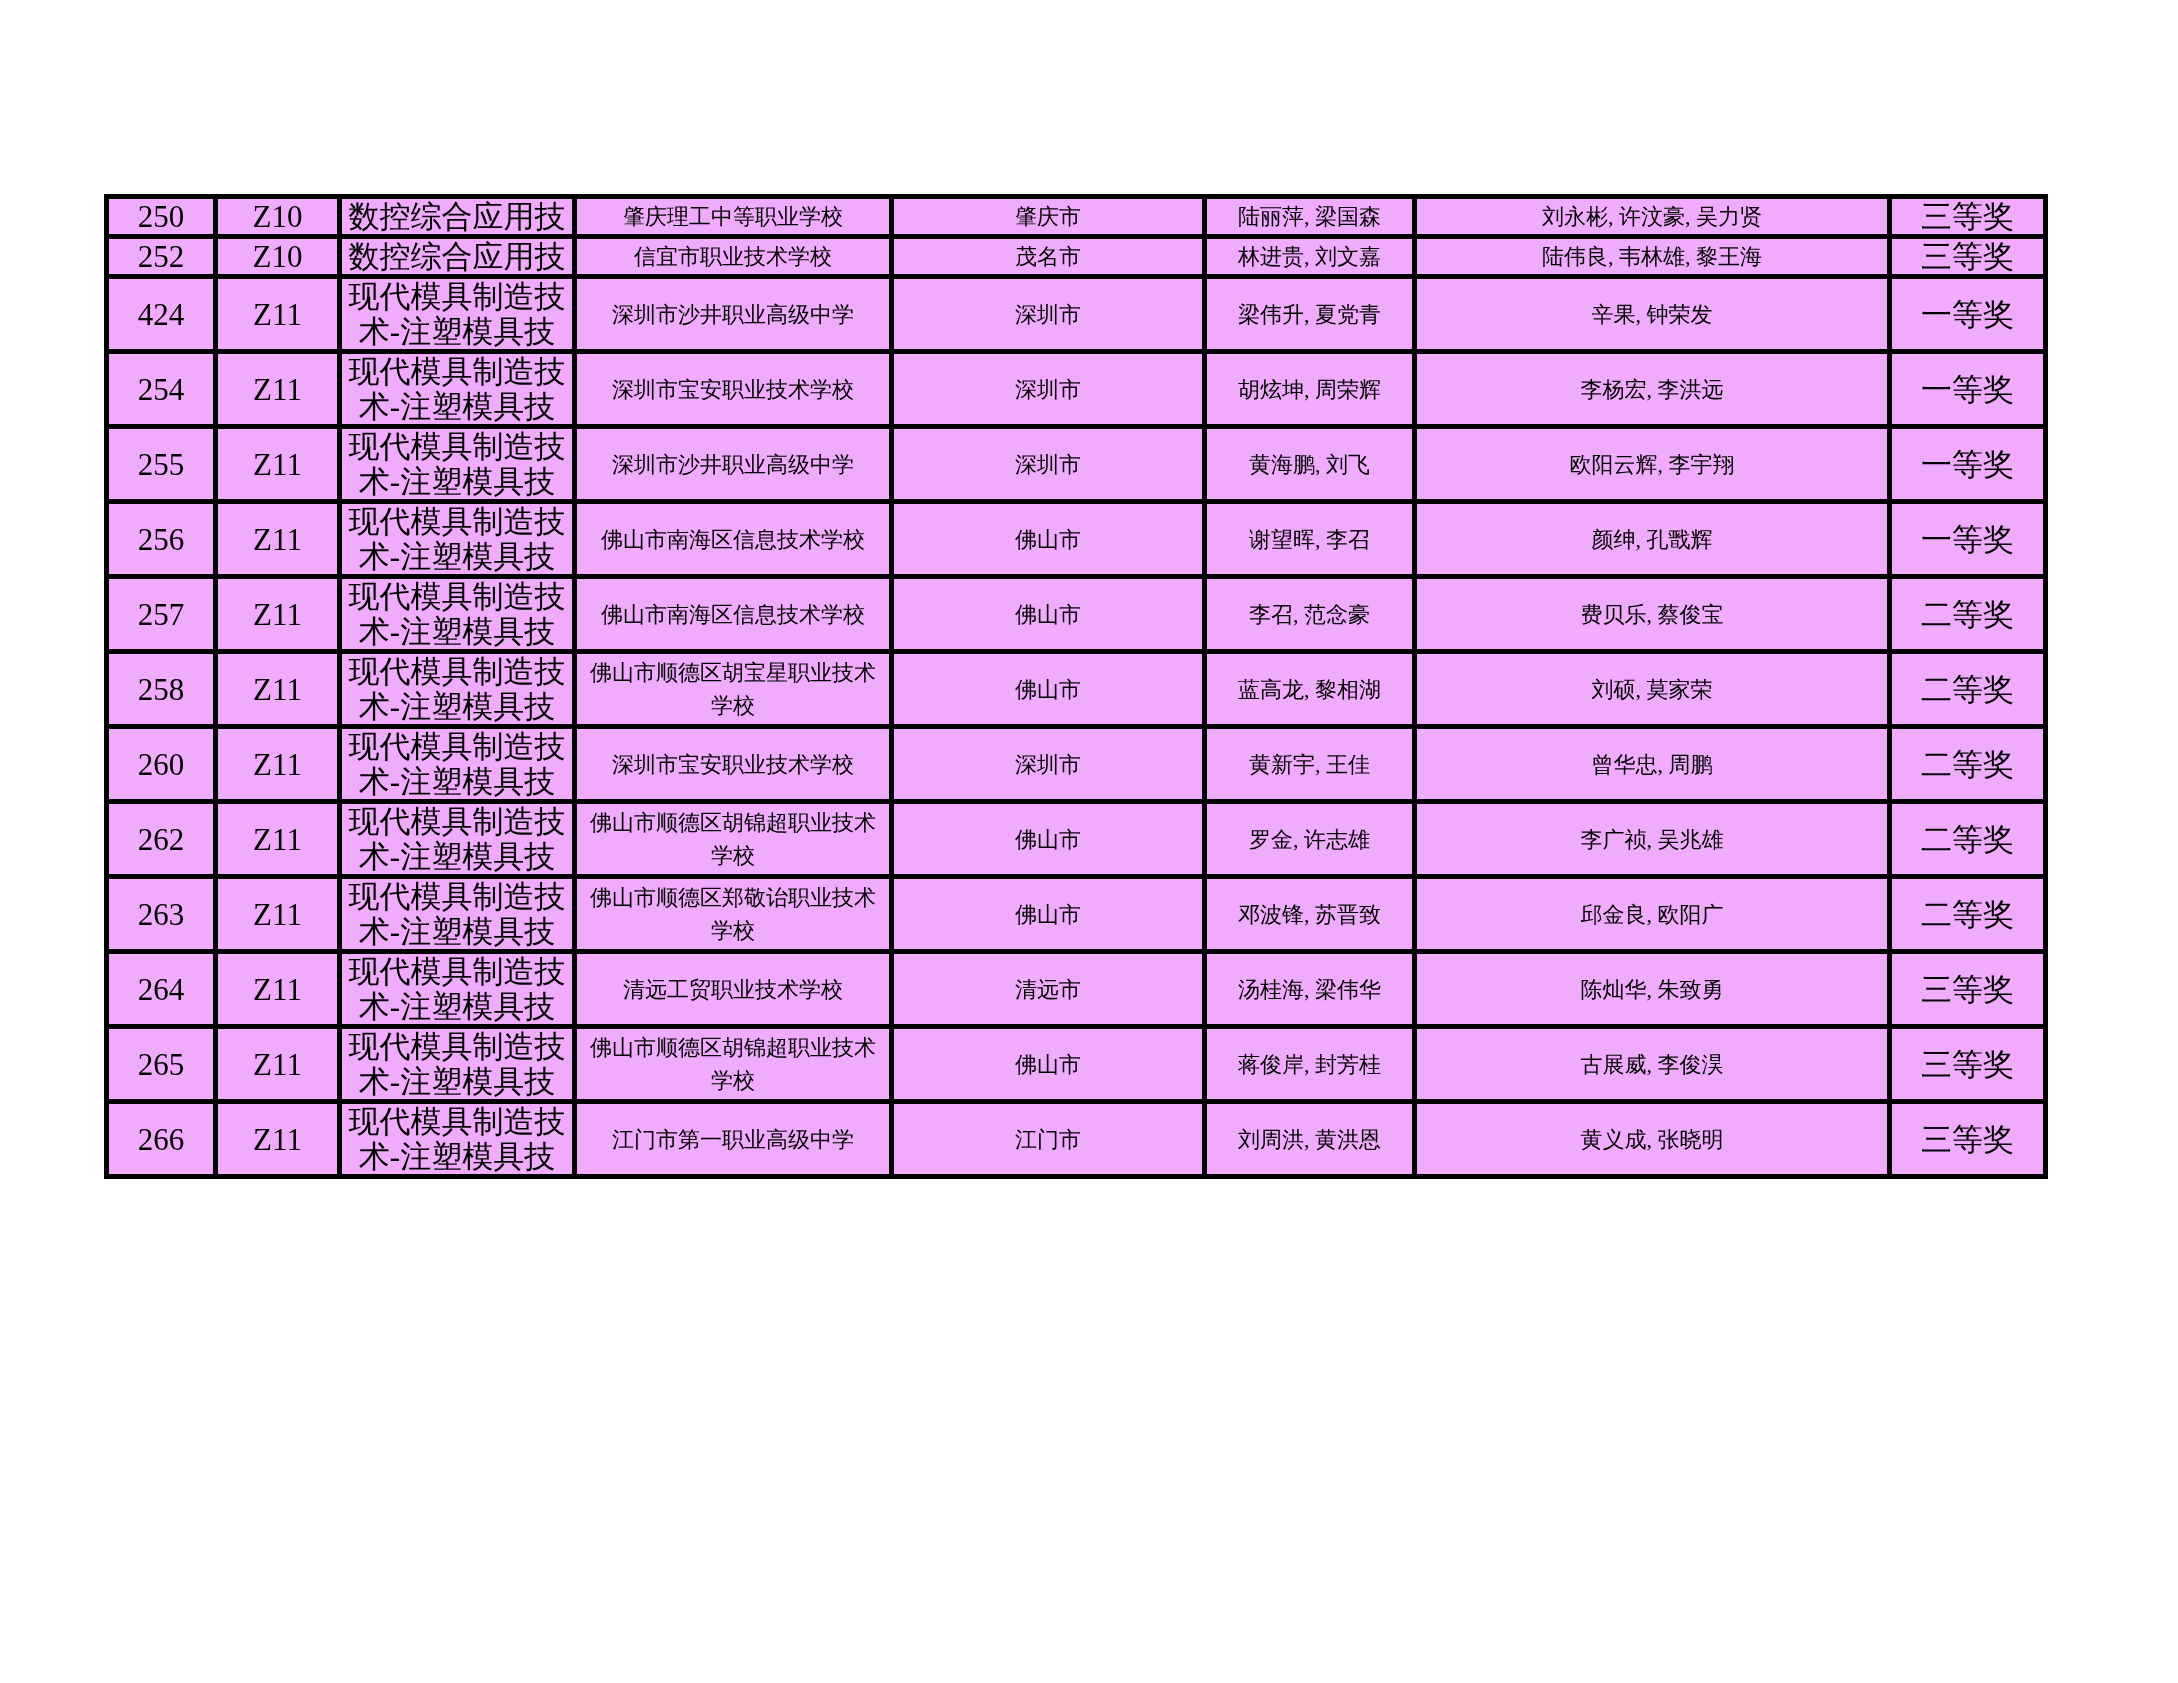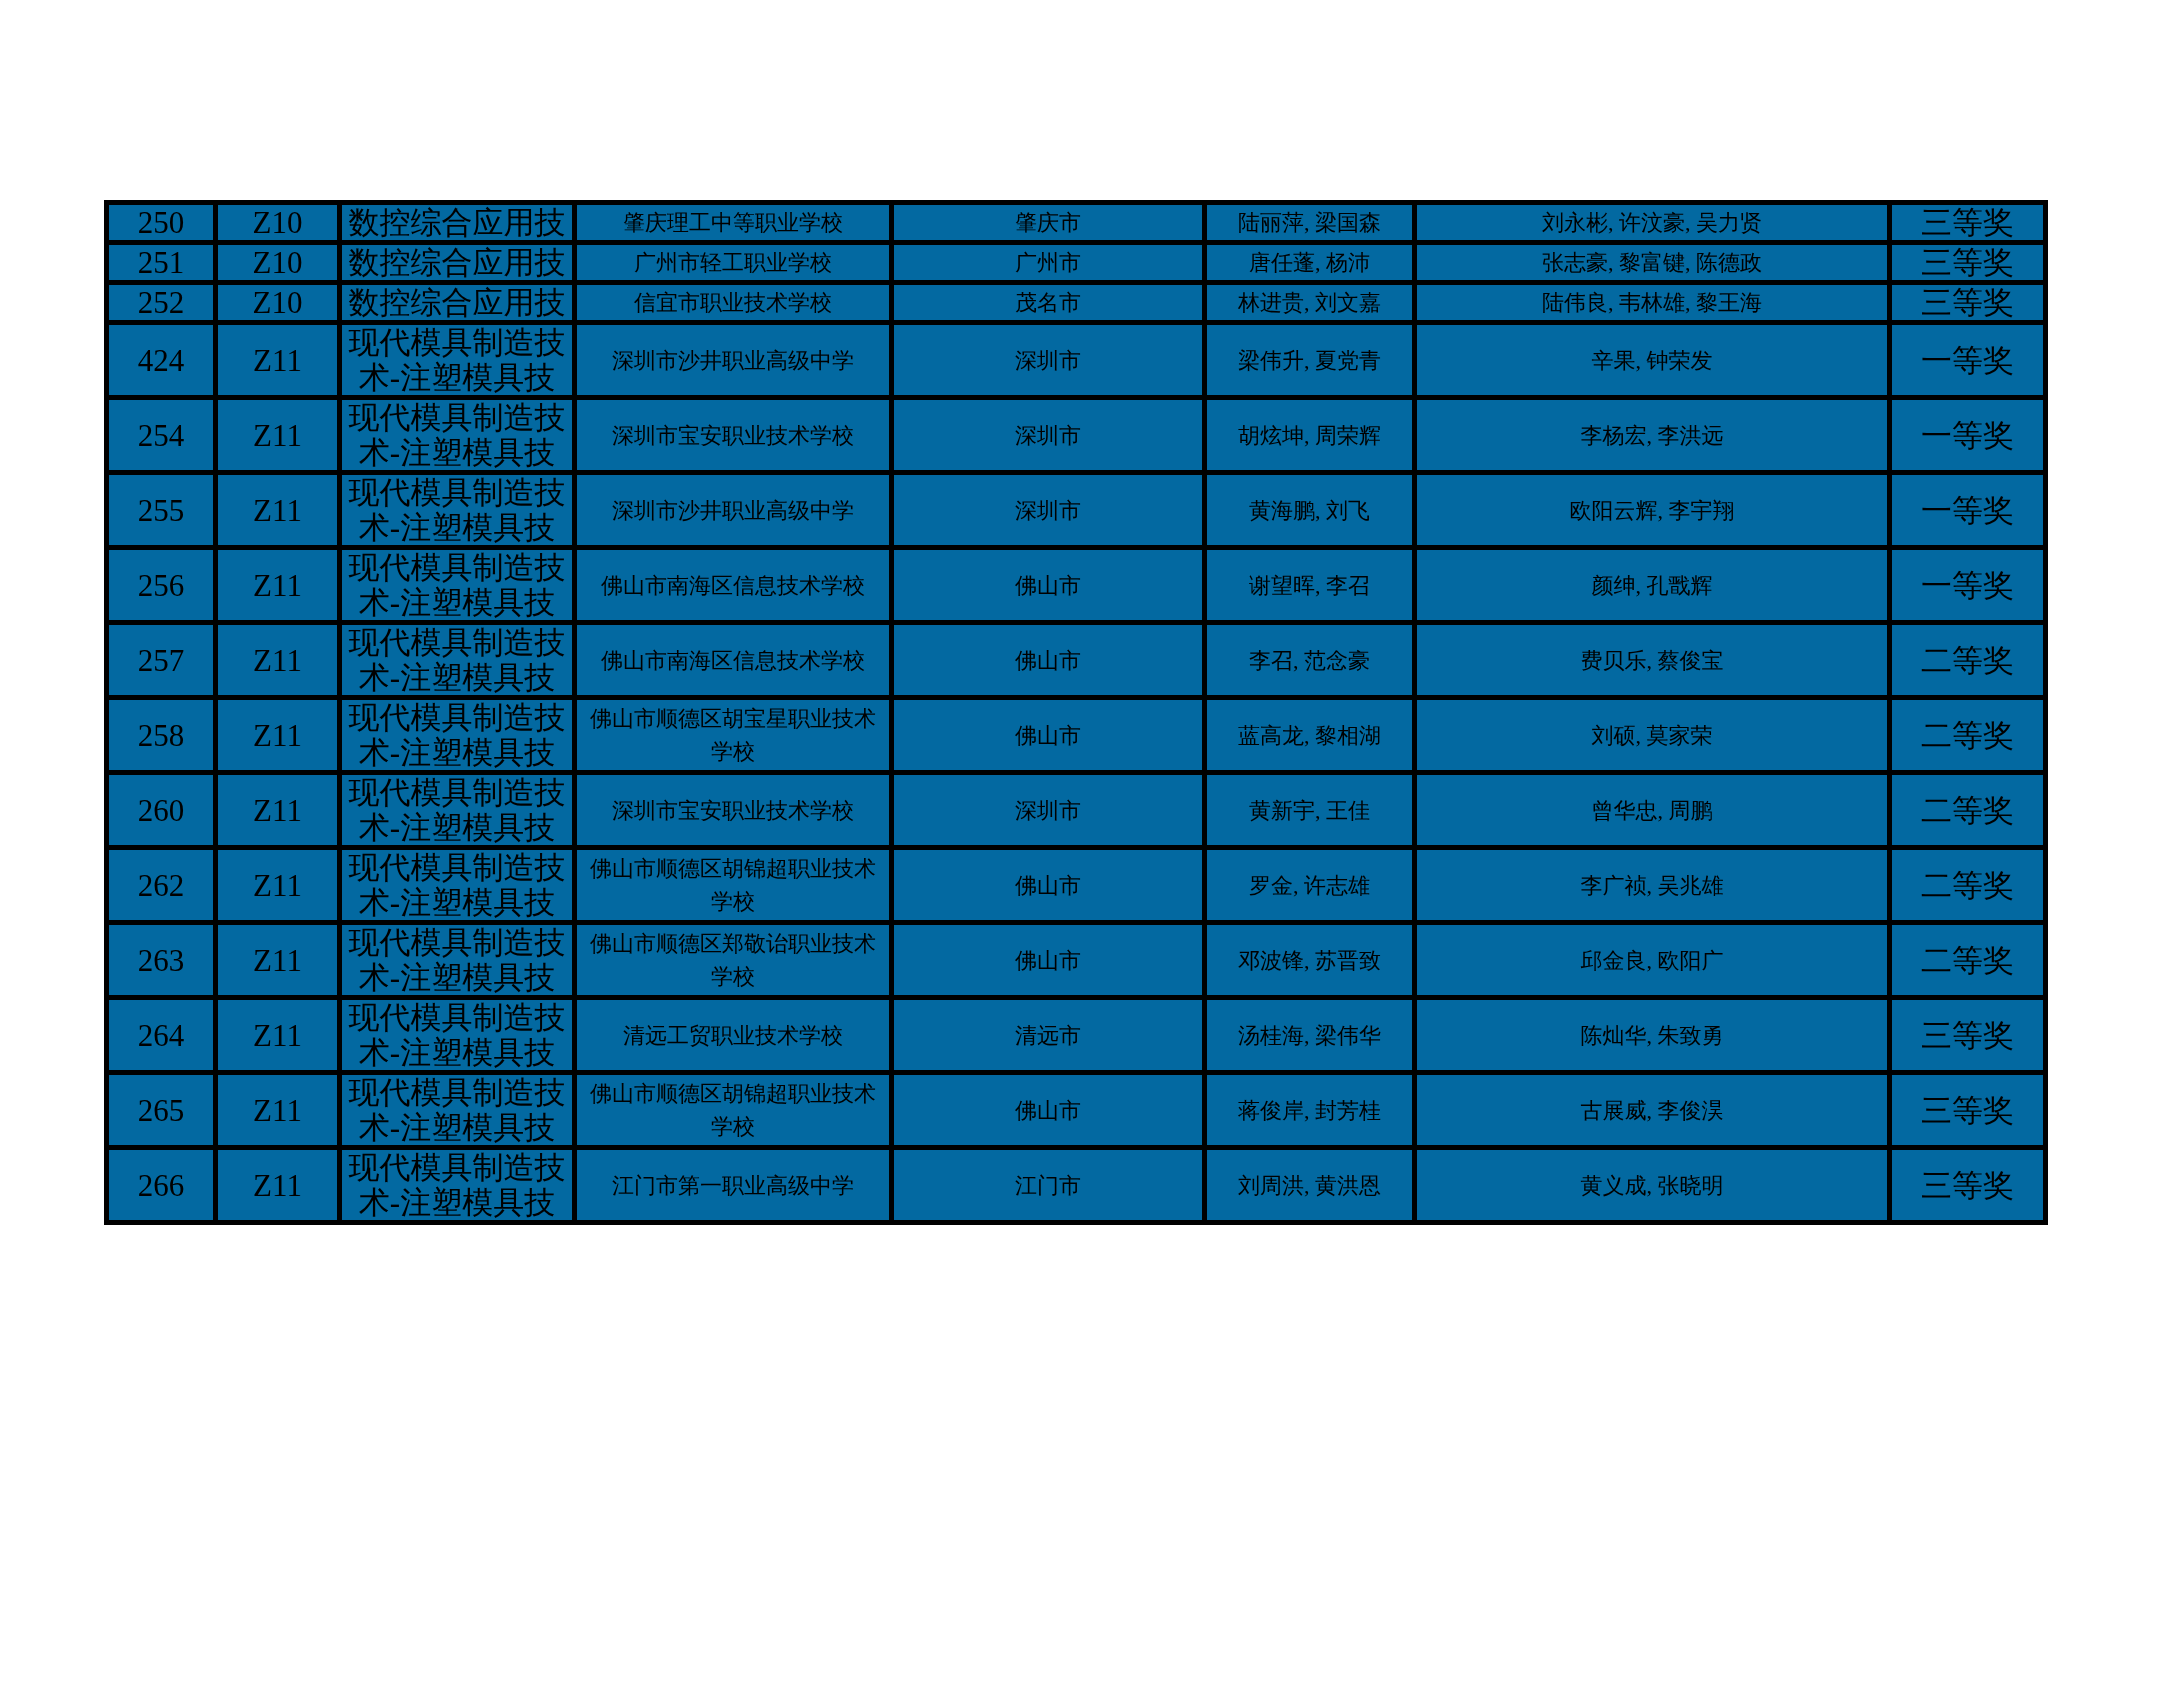--- a/index.html
+++ b/index.html
@@ -13,24 +13,24 @@
   }
   .page {
     position: relative;
     width: 2178px;
     height: 1683px;
     background: #ffffff;
   }
   table.award-table {
     position: absolute;
     left: 104px;
-    top: 200px;
+    top: 194px;
     border-collapse: collapse;
     table-layout: fixed;
-    background: #0369a1;
+    background: #f0abfc;
   }
   table.award-table td {
     border: 5px solid #000000;
     text-align: center;
     vertical-align: middle;
     color: #000000;
     padding: 0 4px;
     white-space: pre-line;
     overflow: hidden;
   }
@@ -65,30 +65,20 @@
           <td class="big">250</td>
           <td class="big">Z10</td>
           <td class="big">数控综合应用技</td>
           <td class="small">肇庆理工中等职业学校</td>
           <td class="small">肇庆市</td>
           <td class="small">陆丽萍, 梁国森</td>
           <td class="small">刘永彬, 许汶豪, 吴力贤</td>
           <td class="big">三等奖</td>
         </tr>
         <tr class="row-short">
-          <td class="big">251</td>
-          <td class="big">Z10</td>
-          <td class="big">数控综合应用技</td>
-          <td class="small">广州市轻工职业学校</td>
-          <td class="small">广州市</td>
-          <td class="small">唐任蓬, 杨沛</td>
-          <td class="small">张志豪, 黎富键, 陈德政</td>
-          <td class="big">三等奖</td>
-        </tr>
-        <tr class="row-short">
           <td class="big">252</td>
           <td class="big">Z10</td>
           <td class="big">数控综合应用技</td>
           <td class="small">信宜市职业技术学校</td>
           <td class="small">茂名市</td>
           <td class="small">林进贵, 刘文嘉</td>
           <td class="small">陆伟良, 韦林雄, 黎王海</td>
           <td class="big">三等奖</td>
         </tr>
         <tr class="row-tall">

